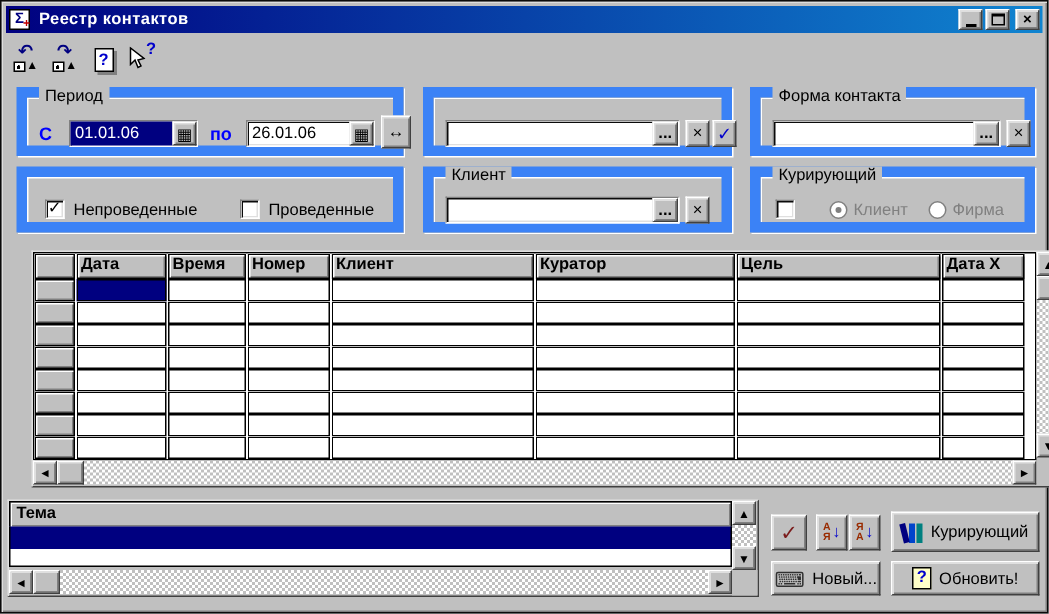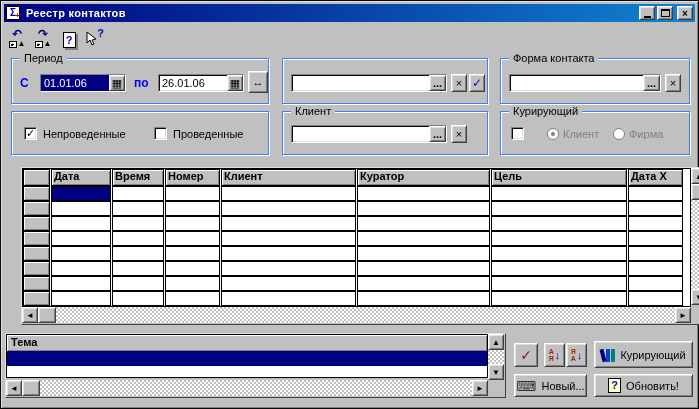--- a/index.html
+++ b/index.html
@@ -36,21 +36,21 @@
               background:radial-gradient(circle at 40% 55%, #000 0 1.2px, #fff 1.3px); }
   .mini-tri { font-size:8px; line-height:8px; color:#000; }
   .help-doc { width:13px; height:16px; background:#fff; border:1px solid #000; color:#0000cc;
               font-weight:bold; font-size:11px; line-height:14px; text-align:center;
               box-shadow:2px 2px 0 #808080; }
   .ctx-help { position:relative; width:20px; height:20px; }
   .ctx-help svg { position:absolute; left:1px; top:3px; }
   .ctx-q { position:absolute; right:1px; top:-1px; color:#0000cc; font-weight:bold; font-size:11px; }
 
   
-  .gbox { position:absolute; border:1px solid #3b82f6;
+  .gbox { position:absolute; border:7px solid #3b82f6;
           box-shadow: inset 1px 1px 0 #fff, 1px 1px 0 #fff; }
   .gbox > .cap { position:absolute; top:-7px; left:8px; background:#c0c0c0; padding:0 4px; font-size:11px; }
 
   .blue-lbl { color:#0000ff; font-weight:bold; font-size:12px; position:absolute; }
 
   .sunken { background:#fff; border:1px solid; border-color:#808080 #fff #fff #808080;
             box-shadow: inset 1px 1px 0 #0a0a0a, inset -1px -1px 0 #dfdfdf; }
   .fieldwrap { position:absolute; display:flex; align-items:stretch; height:18px; }
   .fieldwrap input { flex:1; border:none; outline:none; background:transparent;
                      font-family:inherit; font-size:11px; padding:1px 3px; min-width:0; }

